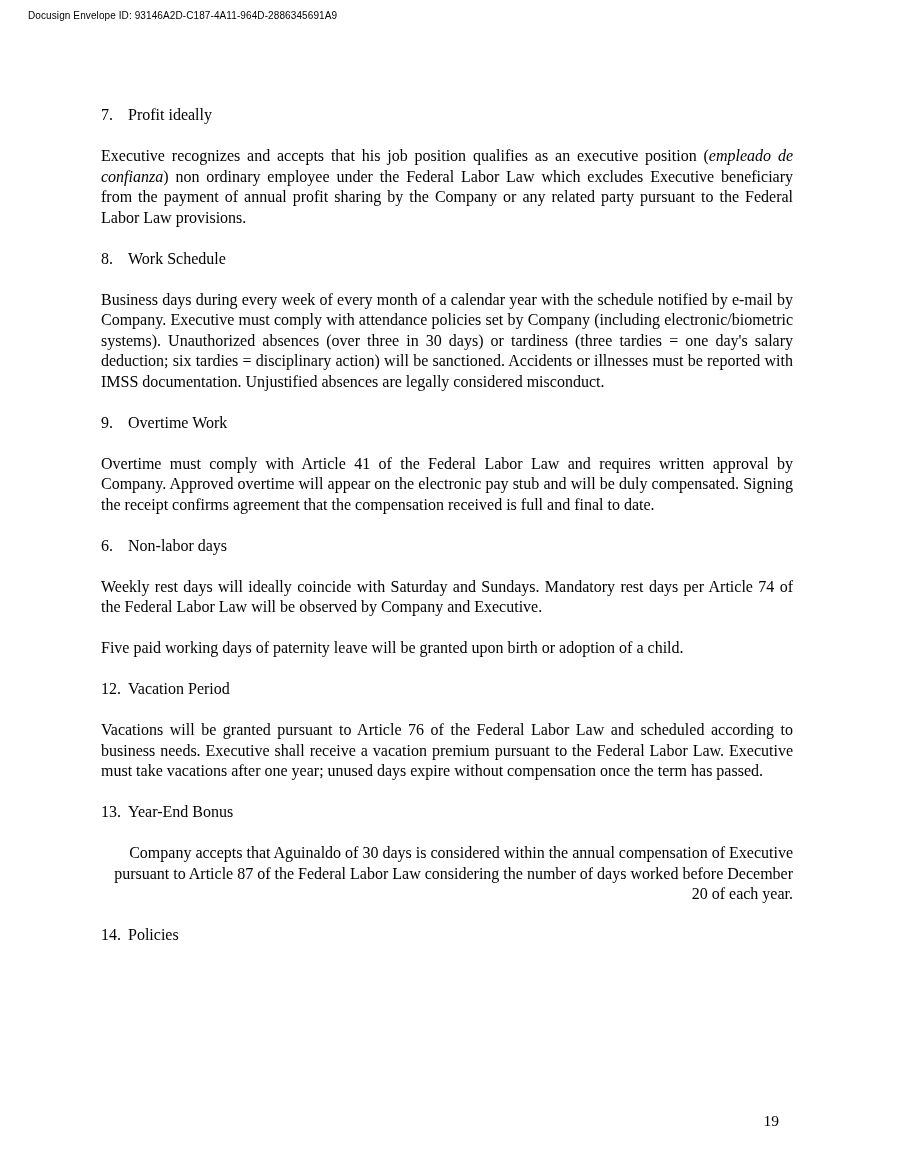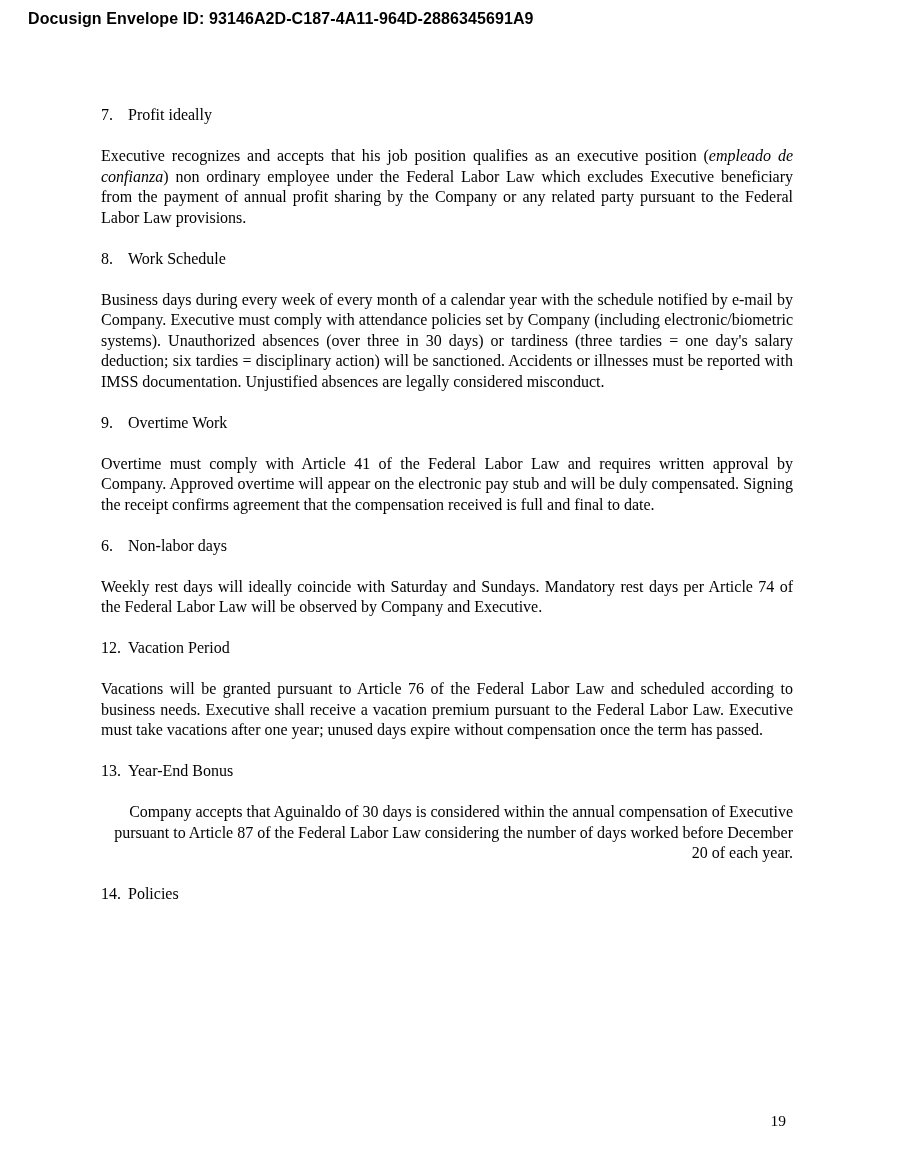--- a/index.html
+++ b/index.html
@@ -14,25 +14,24 @@
     background: #ffffff;
     color: #000000;
     font-family: "Liberation Serif", serif;
     overflow: hidden;
   }
   .doc-header {
     position: absolute;
     left: 28px;
     top: 10px;
     font-family: "Liberation Sans", sans-serif;
-    font-size: 16px;
+    font-size: 10px;
     letter-spacing: 0.1px;
     color: #000000;
     white-space: nowrap;
-    font-weight: bold;
   }
   .doc-body {
     position: absolute;
     left: 101px;
     top: 105px;
     width: 692px;
     font-size: 16px;
     line-height: 20.5px;
   }
   .doc-section { margin: 0; }
@@ -51,21 +50,21 @@
   .sec-para {
     margin: 0 0 20.5px 0;
     text-align: justify;
     hyphens: none;
   }
   .sec-para.align-left { text-align: right; }
   .italic { font-style: italic; }
   .page-number {
     position: absolute;
     top: 1112px;
-    right: 114px;
+    right: 121px;
     font-size: 15.5px;
     font-family: "Liberation Serif", serif;
     color: #000000;
   }
 </style>
 </head>
 <body>
 
 <div class="page">
   <div class="doc-header">Docusign Envelope ID: 93146A2D-C187-4A11-964D-2886345691A9</div>
@@ -98,20 +97,21 @@
 
   <section class="doc-section">
     <h2 class="sec-heading">
             <span class="sec-num">6.</span>
             <span class="sec-title">Non-labor days</span>
           </h2>
   <p class="sec-para"><span class="">Weekly rest days will ideally coincide with Saturday and Sundays. Mandatory rest days per Article 74 of the Federal Labor Law will be observed by Company and Executive.</span></p>
         </section>
 
   <section class="doc-section">
+  <p class="sec-para"><span class="">Five paid working days of paternity leave will be granted upon birth or adoption of a child.</span></p>
         </section>
 
   <section class="doc-section">
     <h2 class="sec-heading">
             <span class="sec-num">12.</span>
             <span class="sec-title">Vacation Period</span>
           </h2>
   <p class="sec-para"><span class="">Vacations will be granted pursuant to Article 76 of the Federal Labor Law and scheduled according to business needs. Executive shall receive a vacation premium pursuant to the Federal Labor Law. Executive must take vacations after one year; unused days expire without compensation once the term has passed.</span></p>
         </section>
 

